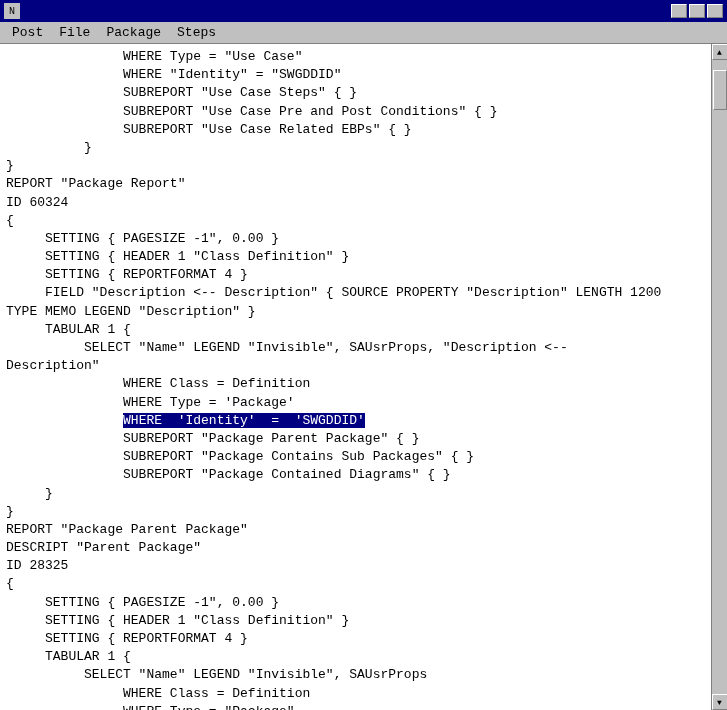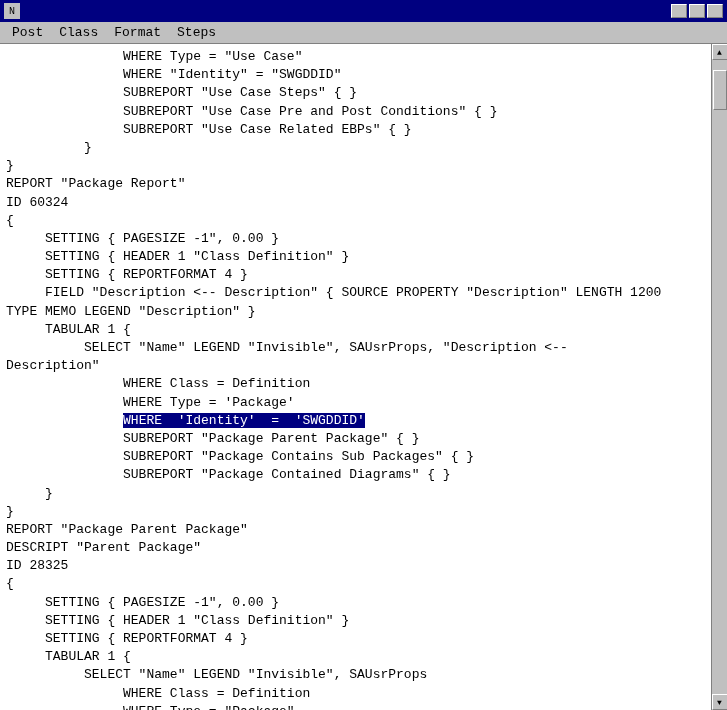--- a/index.html
+++ b/index.html
@@ -170,22 +170,22 @@
   </div>
   <div class="title-bar-buttons">
     <div class="title-btn"></div>
     <div class="title-btn"></div>
     <div class="title-btn"></div>
   </div>
 </div>
 
 <div class="menu-bar">
   <div class="menu-item">Post</div>
-  <div class="menu-item">Class</div>
-  <div class="menu-item">Format</div>
+  <div class="menu-item">File</div>
+  <div class="menu-item">Package</div>
   <div class="menu-item">Steps</div>
 </div>
 
 <div class="editor-container">
   <div class="editor-content">
     <pre class="code-view" id="code-container"><span class="code-line">               WHERE Type = "Use Case"</span><span class="code-line">               WHERE "Identity" = "SWGDDID"</span><span class="code-line">               SUBREPORT "Use Case Steps" { }</span><span class="code-line">               SUBREPORT "Use Case Pre and Post Conditions" { }</span><span class="code-line">               SUBREPORT "Use Case Related EBPs" { }</span><span class="code-line">          }</span><span class="code-line">}</span><span class="code-line">REPORT "Package Report"</span><span class="code-line">ID 60324</span><span class="code-line">{</span><span class="code-line">     SETTING { PAGESIZE -1", 0.00 }</span><span class="code-line">     SETTING { HEADER 1 "Class Definition" }</span><span class="code-line">     SETTING { REPORTFORMAT 4 }</span><span class="code-line">     FIELD "Description &lt;-- Description" { SOURCE PROPERTY "Description" LENGTH 1200</span><span class="code-line">TYPE MEMO LEGEND "Description" }</span><span class="code-line"></span><span class="code-line">     TABULAR 1 {</span><span class="code-line">          SELECT "Name" LEGEND "Invisible", SAUsrProps, "Description &lt;--</span><span class="code-line">Description"</span><span class="code-line">               WHERE Class = Definition</span><span class="code-line">               WHERE Type = 'Package'</span><span class="code-line">               <span style="background:#000080;color:#fff;">WHERE  'Identity'  =  'SWGDDID'</span></span><span class="code-line">               SUBREPORT "Package Parent Package" { }</span><span class="code-line">               SUBREPORT "Package Contains Sub Packages" { }</span><span class="code-line">               SUBREPORT "Package Contained Diagrams" { }</span><span class="code-line">     }</span><span class="code-line">}</span><span class="code-line">REPORT "Package Parent Package"</span><span class="code-line">DESCRIPT "Parent Package"</span><span class="code-line">ID 28325</span><span class="code-line">{</span><span class="code-line">     SETTING { PAGESIZE -1", 0.00 }</span><span class="code-line">     SETTING { HEADER 1 "Class Definition" }</span><span class="code-line">     SETTING { REPORTFORMAT 4 }</span><span class="code-line"></span><span class="code-line">     TABULAR 1 {</span><span class="code-line">          SELECT "Name" LEGEND "Invisible", SAUsrProps</span><span class="code-line">               WHERE Class = Definition</span><span class="code-line">               WHERE Type = "Package"</span></pre>
   </div>
   <div class="scrollbar-v">
     <div class="scrollbar-btn">▲</div>
     <div class="scrollbar-track">

